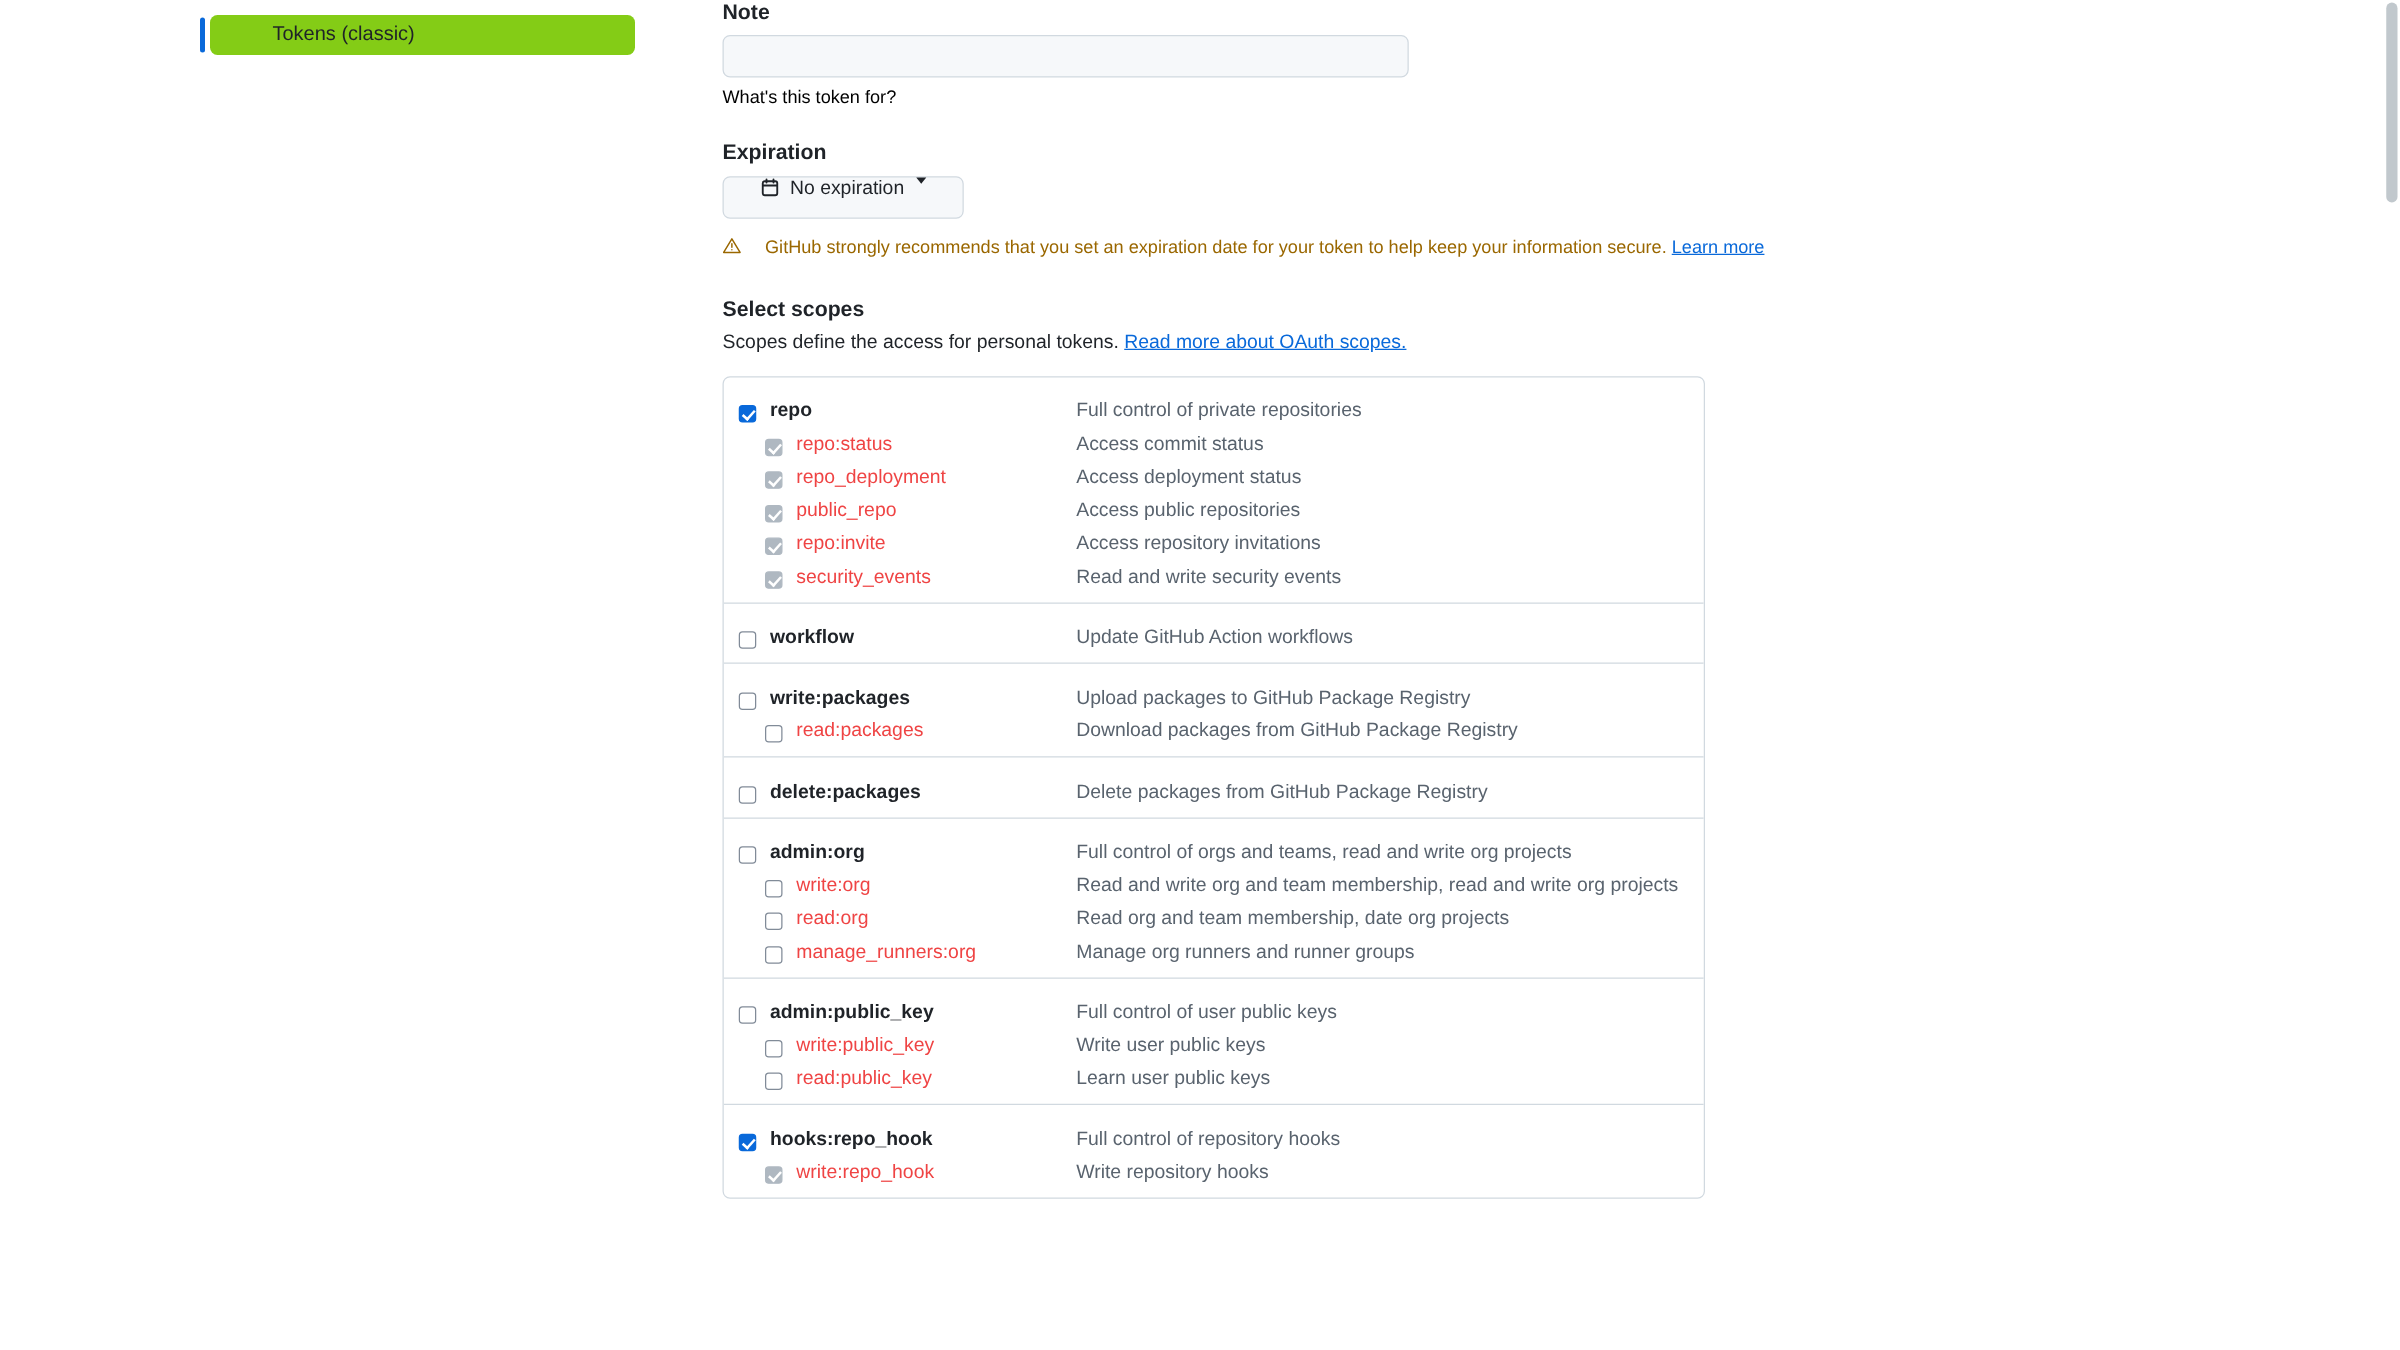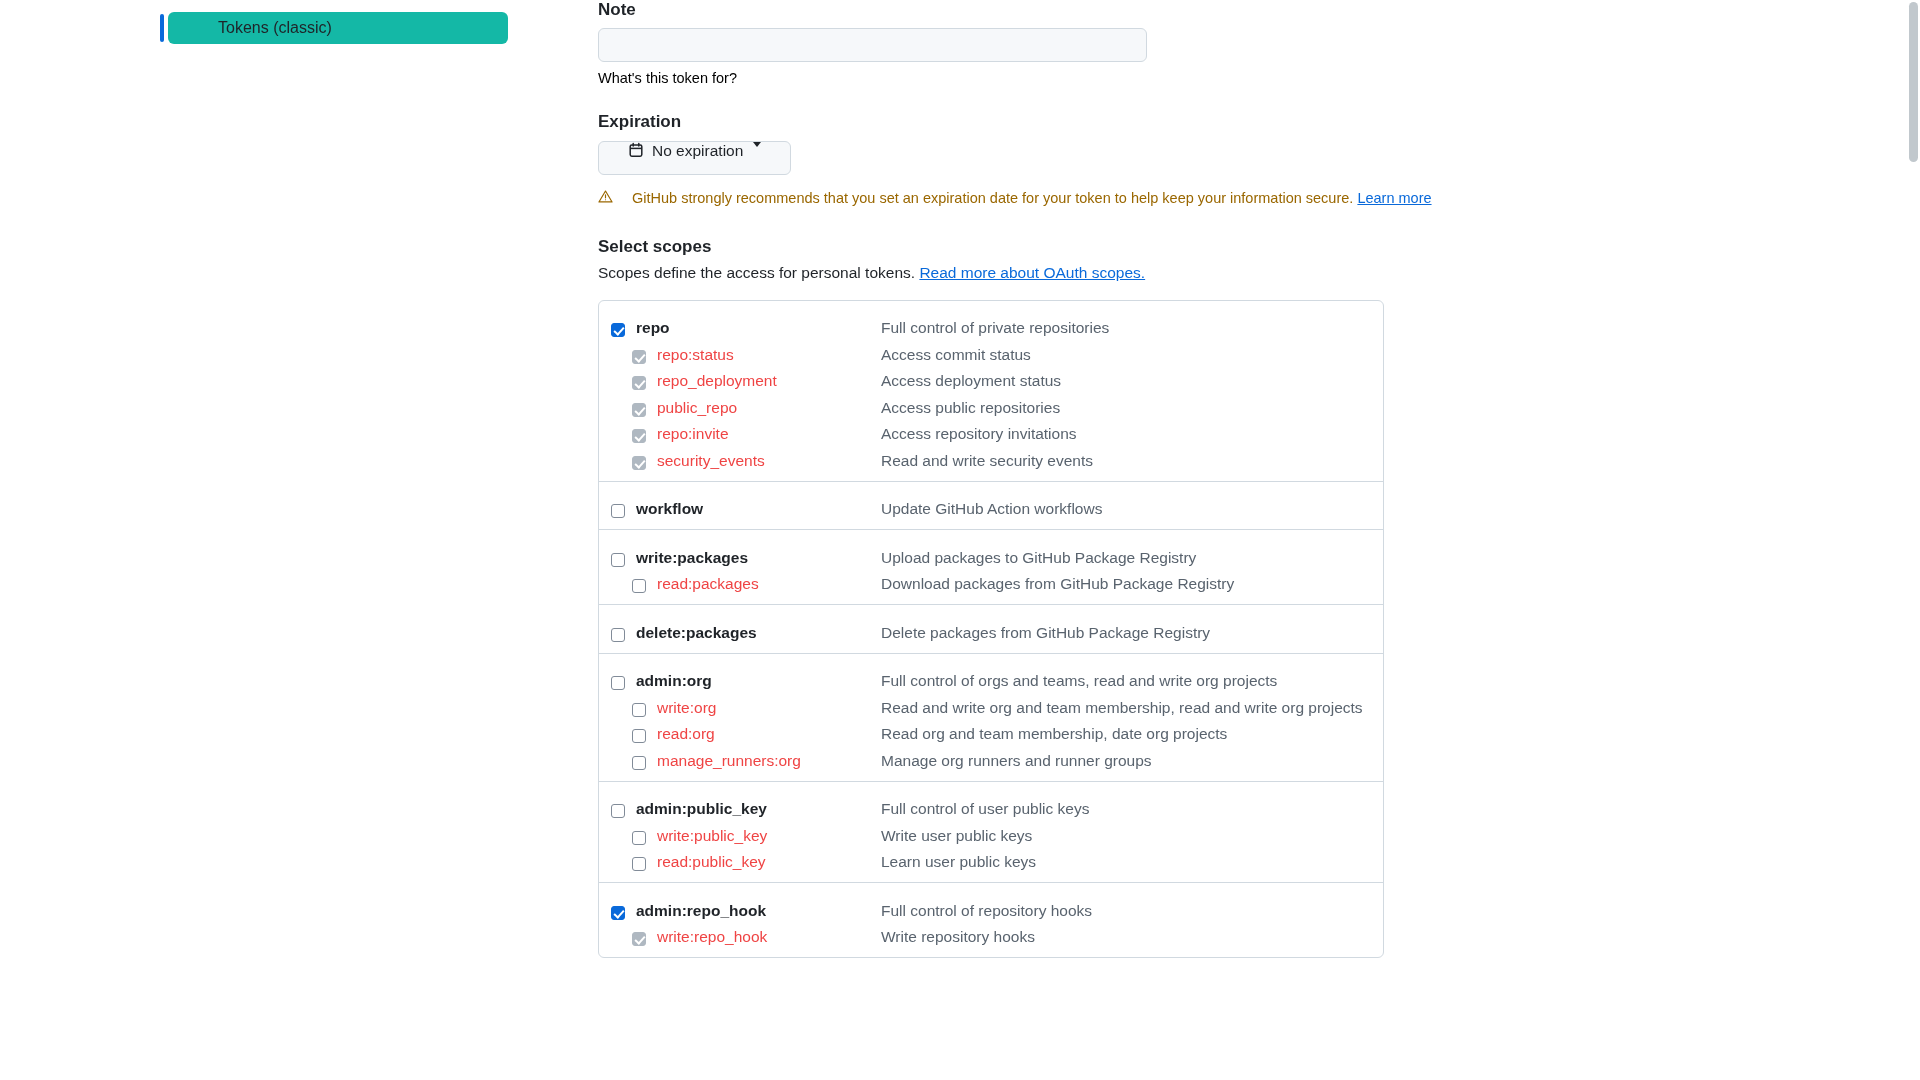--- a/index.html
+++ b/index.html
@@ -17,42 +17,41 @@
   .sidebar {
     position: absolute; left: 0; top: 0;
     width: 520px; height: 1080px;
     background: #ffffff;
   }
   .side-item {
     position: absolute;
     left: 168px; top: 12px;
     width: 340px; height: 32px;
     display: flex; align-items: center;
-    background: #14b8a6;
+    background: #84cc16;
     border-radius: 6px;
   }
   .side-item .accent {
     position: absolute;
     left: -8px; top: 2px;
     width: 4px; height: 28px;
     background: #0969da;
     border-radius: 3px;
   }
   .side-item .label {
     margin-left: 50px;
     font-size: 16px;
     color: #1f2328;
   }
 
   
   .main {
     position: absolute;
     left: 578px; top: 0;
     width: 1000px;
-    margin-left: 20px;
   }
 
   .field-label {
     font-size: 17px;
     font-weight: 700;
     color: #1f2328;
     margin: 0 0 8px 0;
     line-height: 1.2;
   }
   .note-block { padding-top: 0px; }
@@ -346,21 +345,21 @@
           </div>
           <div class="scope-row child">
             <span class="cb unchecked"></span>
             <span class="scope-name">read:public_key</span>
             <span class="scope-desc">Learn user public keys</span>
           </div>
         </div>
         <div class="scope-group">
           <div class="scope-row parent">
             <span class="cb checked"></span>
-            <span class="scope-name">admin:repo_hook</span>
+            <span class="scope-name">hooks:repo_hook</span>
             <span class="scope-desc">Full control of repository hooks</span>
           </div>
           <div class="scope-row child">
             <span class="cb disabled-checked"></span>
             <span class="scope-name">write:repo_hook</span>
             <span class="scope-desc">Write repository hooks</span>
           </div>
         </div>
       </div>
   </div>

